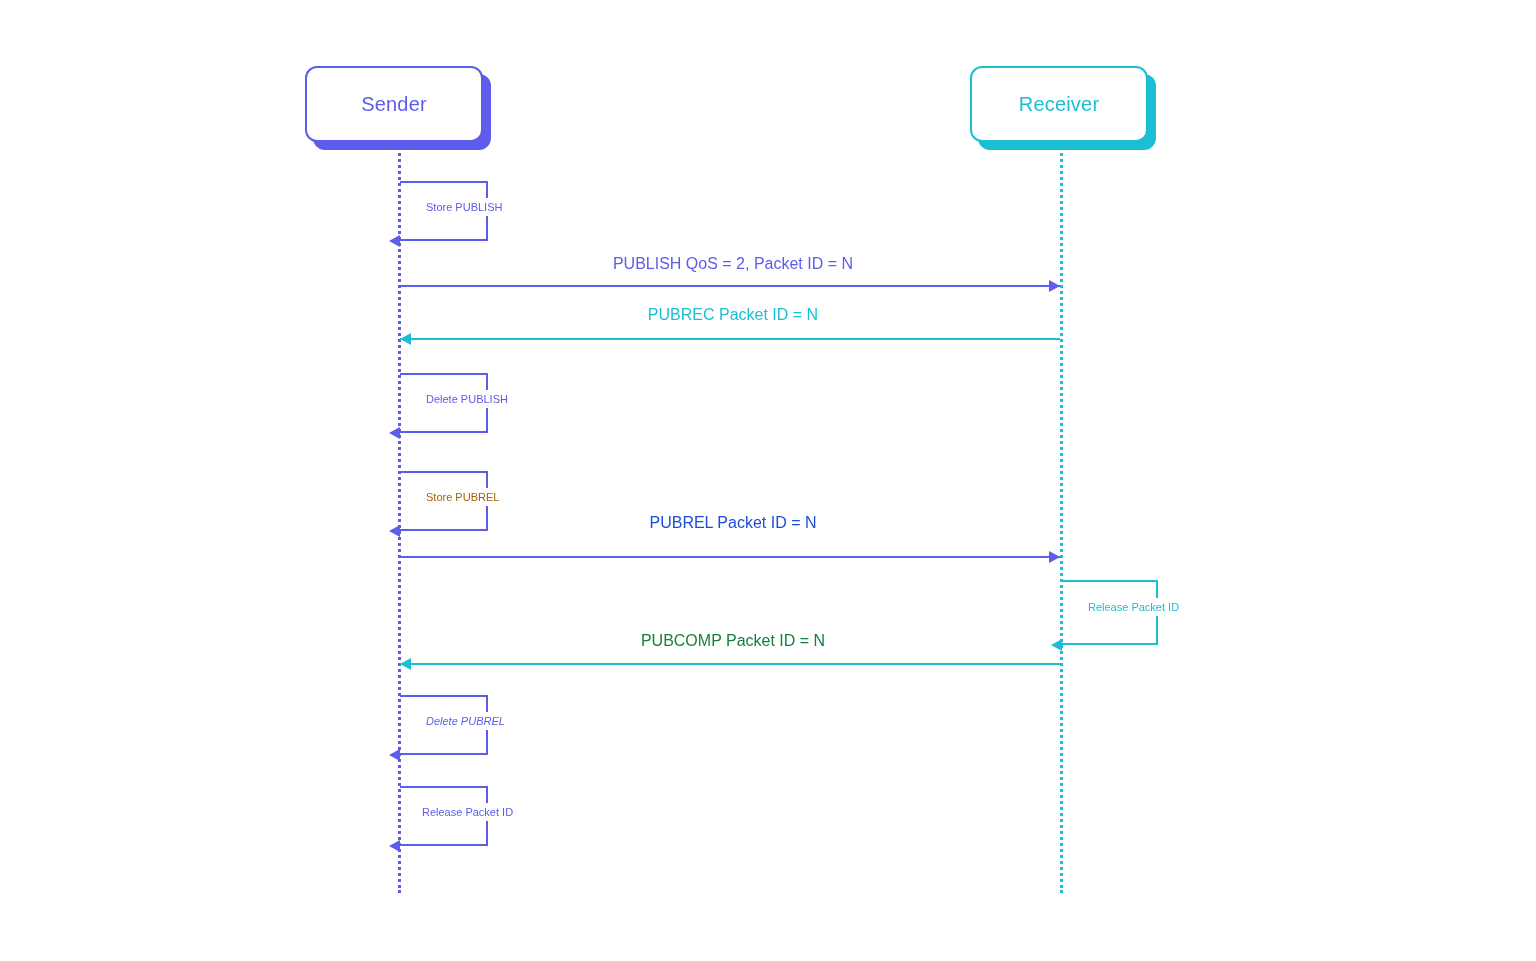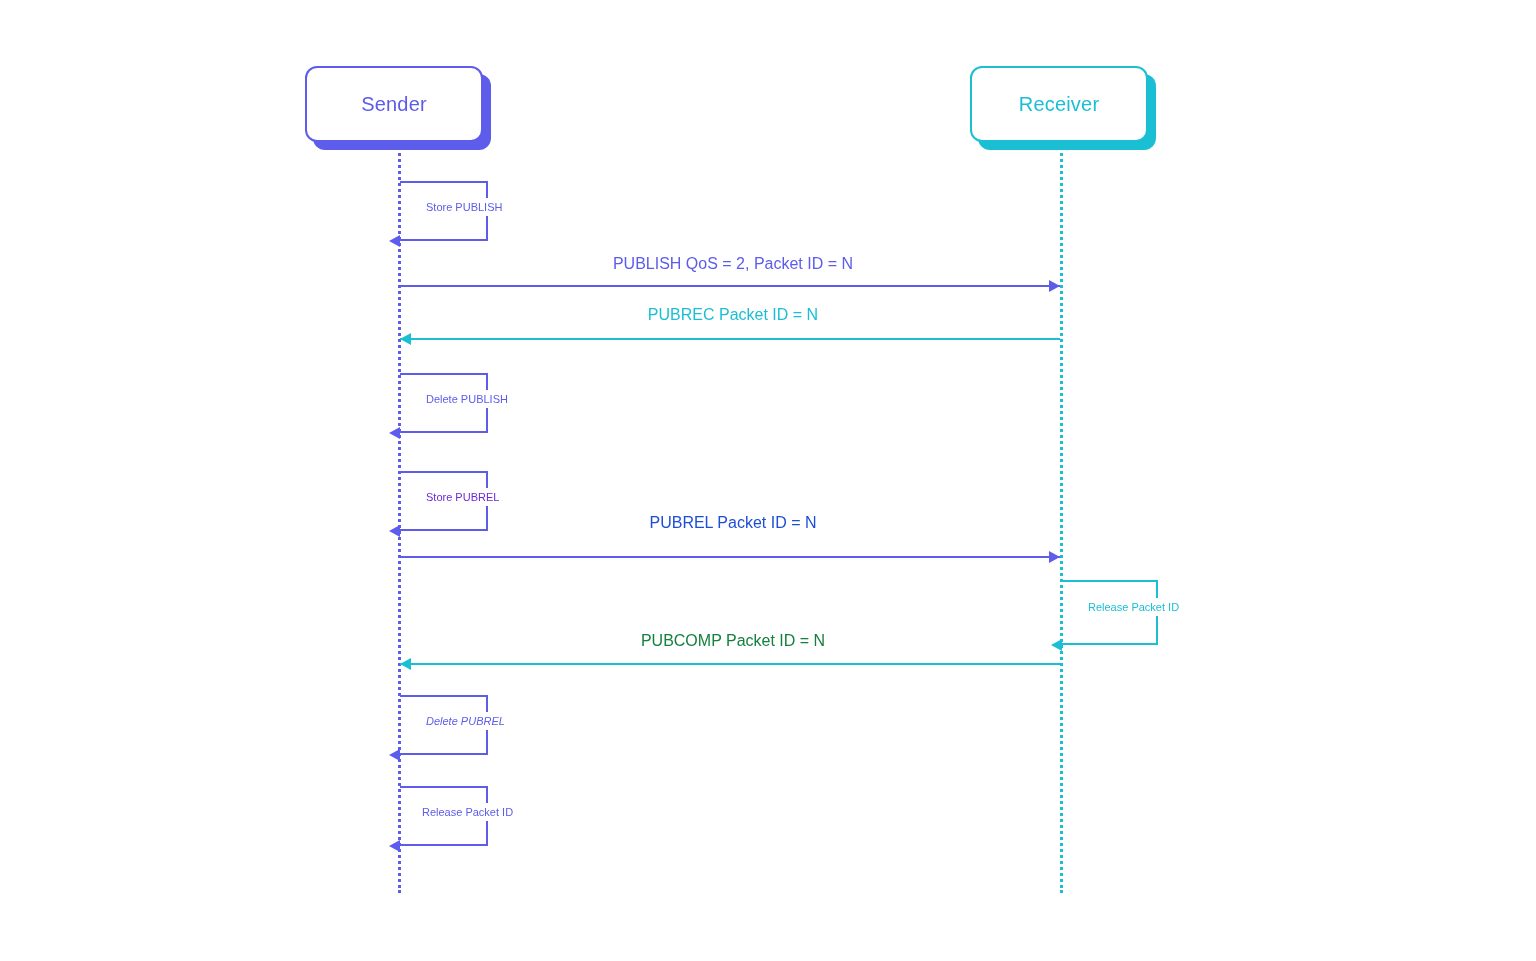--- a/index.html
+++ b/index.html
@@ -57,21 +57,21 @@
       <div class="arrow-head arrow-right" style="left: 1049px; border-left-color: rgb(93, 92, 235); top: 280px;"></div>
       <div class="msg-label" style="left: 733px; top: 255px; color: rgb(93, 92, 235);">PUBLISH QoS = 2, Packet ID = N</div>
       <div class="msg-line" style="left: 400px; top: 338px; width: 660px; border-top-color: rgb(27, 191, 212);"></div>
       <div class="arrow-head arrow-left" style="left: 400px; border-right-color: rgb(27, 191, 212); top: 333px;"></div>
       <div class="msg-label" style="left: 733px; top: 306px; color: rgb(27, 191, 212);">PUBREC Packet ID = N</div>
       <div class="selfloop" style="left: 400px; top: 373px; width: 88px; height: 60px; border-color: rgb(93, 92, 235);"></div>
       <div class="arrow-head arrow-left" style="left: 389px; top: 427px; border-right-color: rgb(93, 92, 235);"></div>
       <div class="selfloop-label" style="left: 418px; top: 390px; color: rgb(93, 92, 235);">Delete PUBLISH</div>
       <div class="selfloop" style="left: 400px; top: 471px; width: 88px; height: 60px; border-color: rgb(93, 92, 235);"></div>
       <div class="arrow-head arrow-left" style="left: 389px; top: 525px; border-right-color: rgb(93, 92, 235);"></div>
-      <div class="selfloop-label" style="left: 418px; top: 488px; color: #6d28d9;">Store PUBREL</div>
+      <div class="selfloop-label" style="left: 418px; top: 488px; color: #a16207;">Store PUBREL</div>
       <div class="msg-line" style="left: 400px; top: 556px; width: 660px; border-top-color: rgb(93, 92, 235);"></div>
       <div class="arrow-head arrow-right" style="left: 1049px; border-left-color: rgb(93, 92, 235); top: 551px;"></div>
       <div class="msg-label" style="left: 733px; top: 514px; color: #1d4ed8;">PUBREL Packet ID = N</div>
       <div class="selfloop" style="left: 1062px; top: 580px; width: 96px; height: 65px; border-color: rgb(27, 191, 212);"></div>
       <div class="arrow-head arrow-left" style="left: 1051px; top: 639px; border-right-color: rgb(27, 191, 212);"></div>
       <div class="selfloop-label" style="left: 1080px; top: 598px; color: rgb(27, 191, 212);">Release Packet ID</div>
       <div class="msg-line" style="left: 400px; top: 663px; width: 660px; border-top-color: rgb(27, 191, 212);"></div>
       <div class="arrow-head arrow-left" style="left: 400px; border-right-color: rgb(27, 191, 212); top: 658px;"></div>
       <div class="msg-label" style="left: 733px; top: 632px; color: #15803d;">PUBCOMP Packet ID = N</div>
       <div class="selfloop" style="left: 400px; top: 695px; width: 88px; height: 60px; border-color: rgb(93, 92, 235);"></div>

